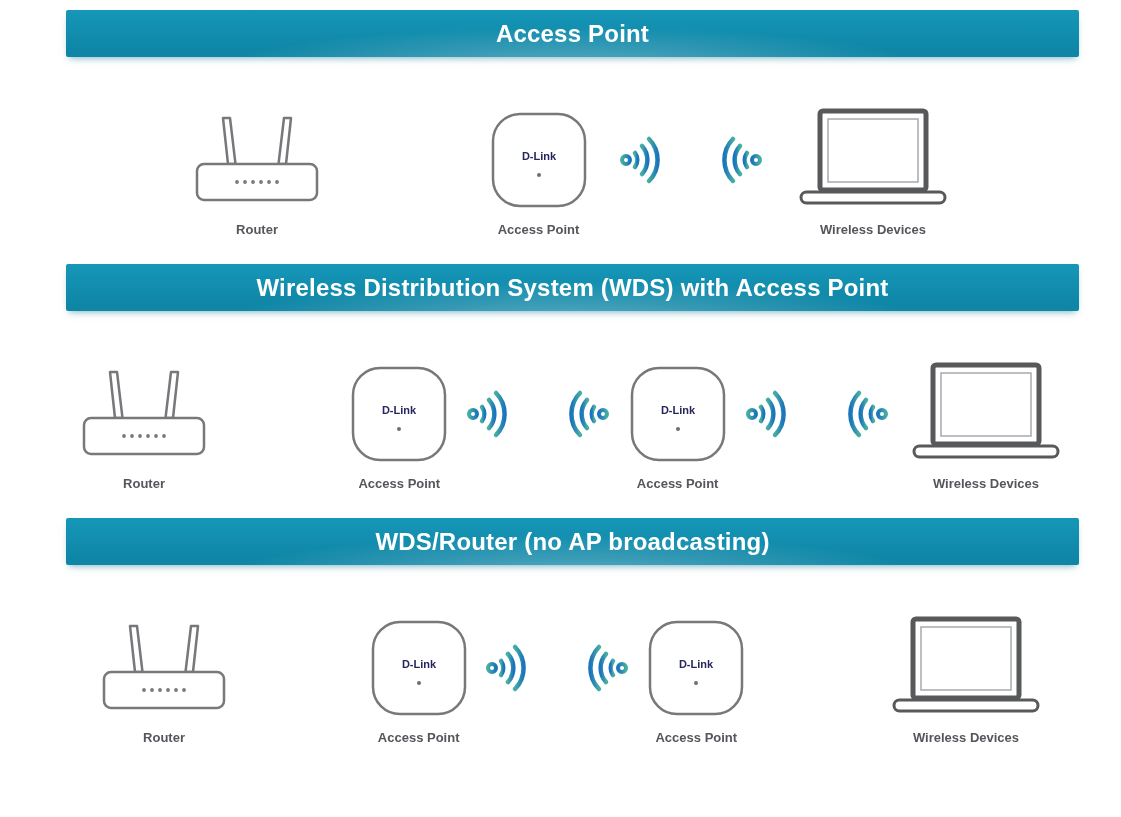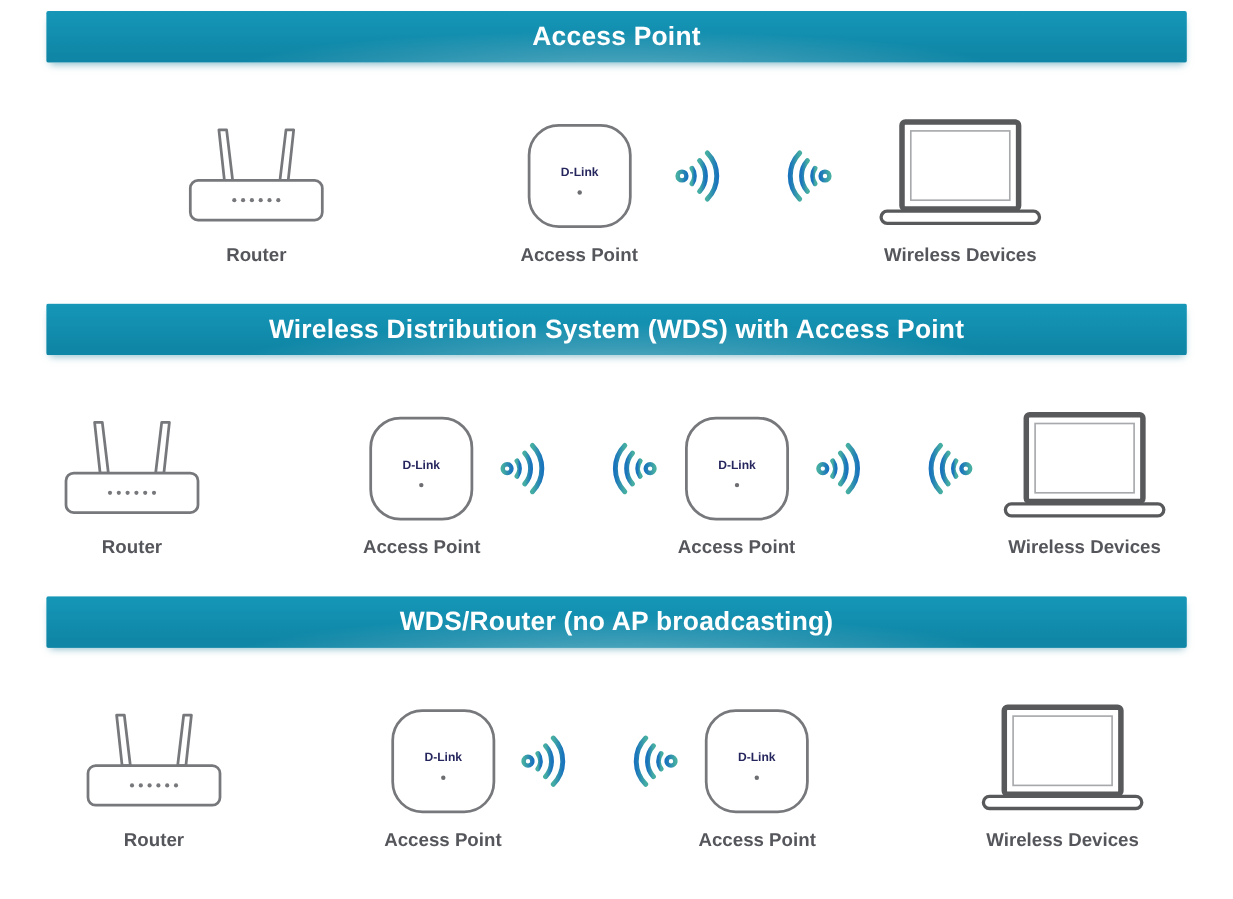--- a/index.html
+++ b/index.html
@@ -8,23 +8,24 @@
     background: #ffffff;
     font-family: "Liberation Sans", sans-serif;
   }
   body {
     width: 1121px;
     height: 817px;
     overflow: hidden;
   }
   #diagram {
     padding-top: 10px;
+    padding-left: 24px;
   }
   .section { position: relative; }
-  .section + .section { margin-top: 14px; }
+  .section + .section { margin-top: 2px; }
 
   .banner {
     margin: 0 42px;
     height: 47px;
     display: flex;
     align-items: center;
     justify-content: center;
     background:
       radial-gradient(ellipse 55% 130% at 50% 118%, rgba(255,255,255,0.30), rgba(255,255,255,0) 62%),
       linear-gradient(180deg, var(--banner-light) 0%, var(--banner) 85%);
@@ -54,21 +55,21 @@
     display: flex;
     align-items: center;
     justify-content: center;
   }
   .label {
     position: absolute;
     top: calc(50% + 62px);
     left: 50%;
     transform: translateX(-50%);
     white-space: nowrap;
-    font-size: 17px;
+    font-size: 13px;
     font-weight: 600;
     color: var(--label);
   }
 
   .connector { display: flex; align-items: center; }
   .wifi-pair { gap: 26px; }
   .wifi.flip { transform: scaleX(-1); }
 
   .outline { fill: #ffffff; stroke: var(--outline); }
   svg text { font-family: "Liberation Sans", sans-serif; }

